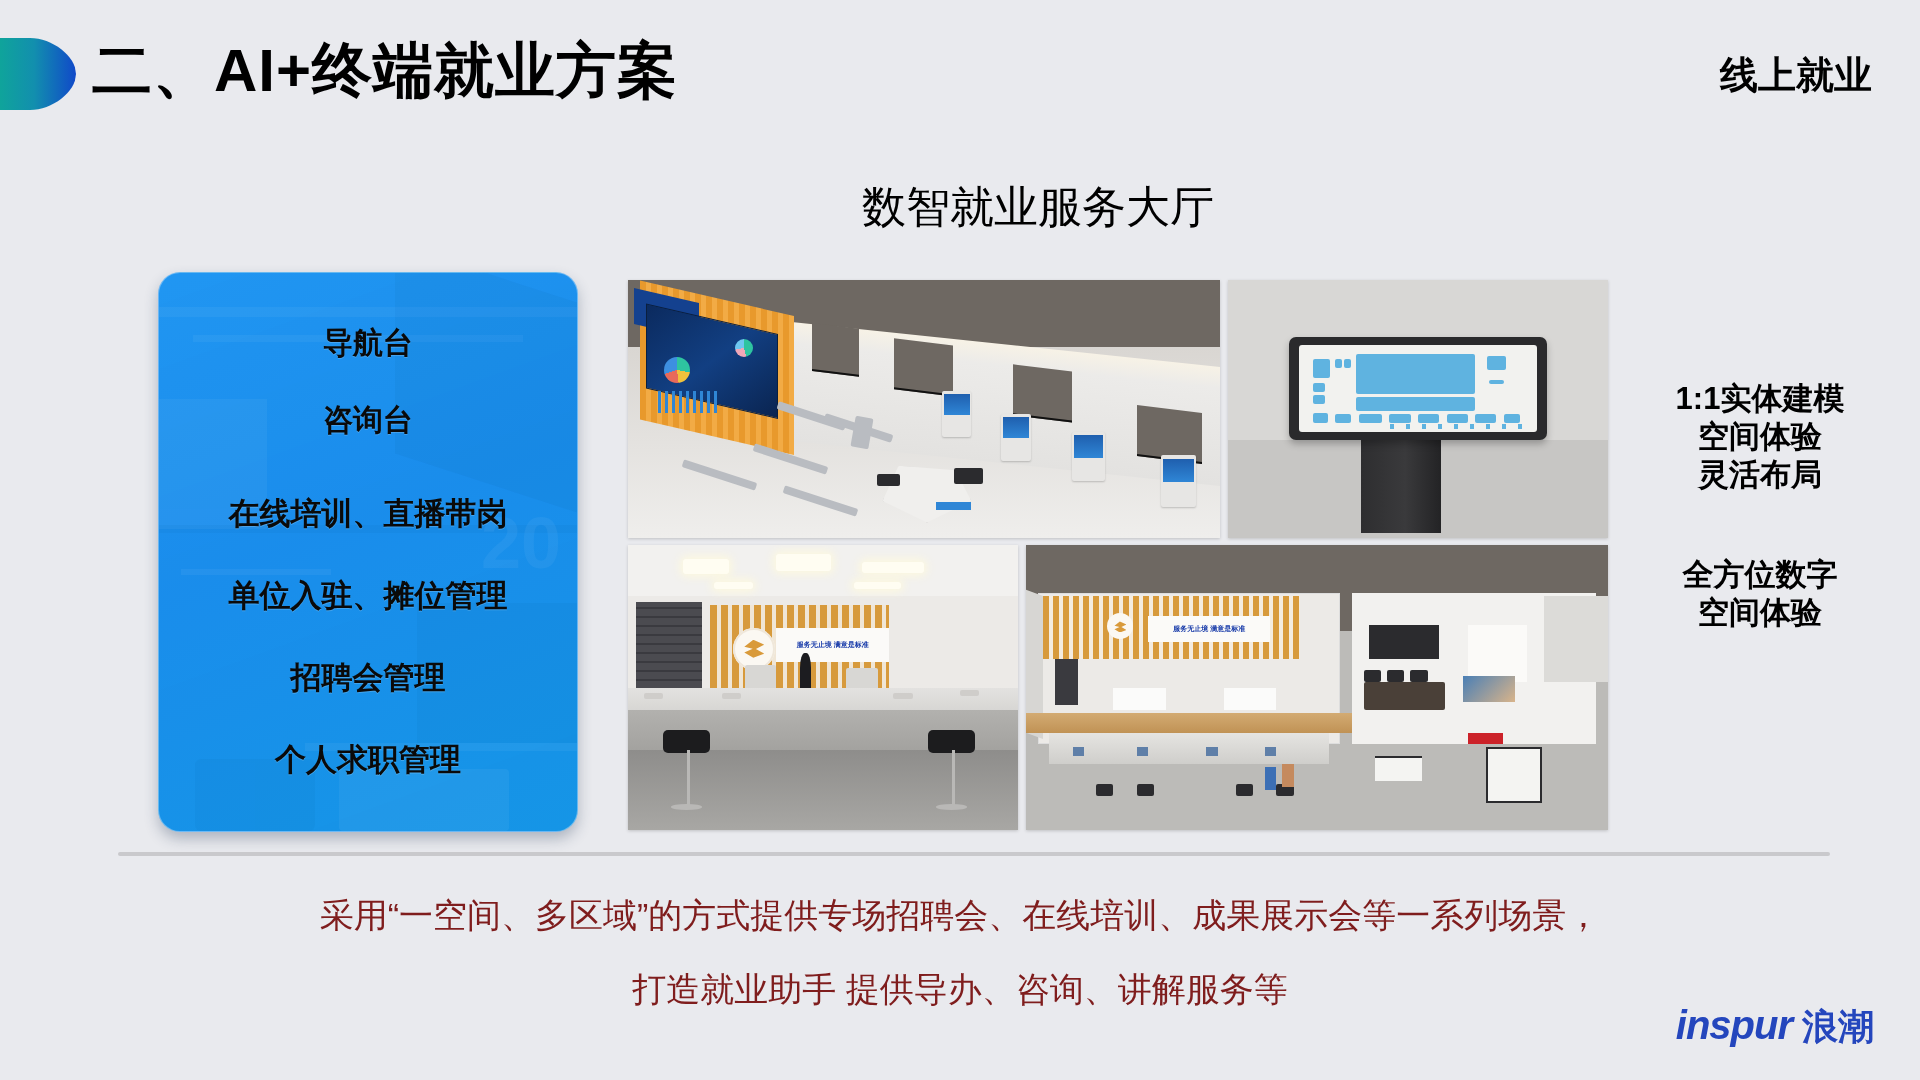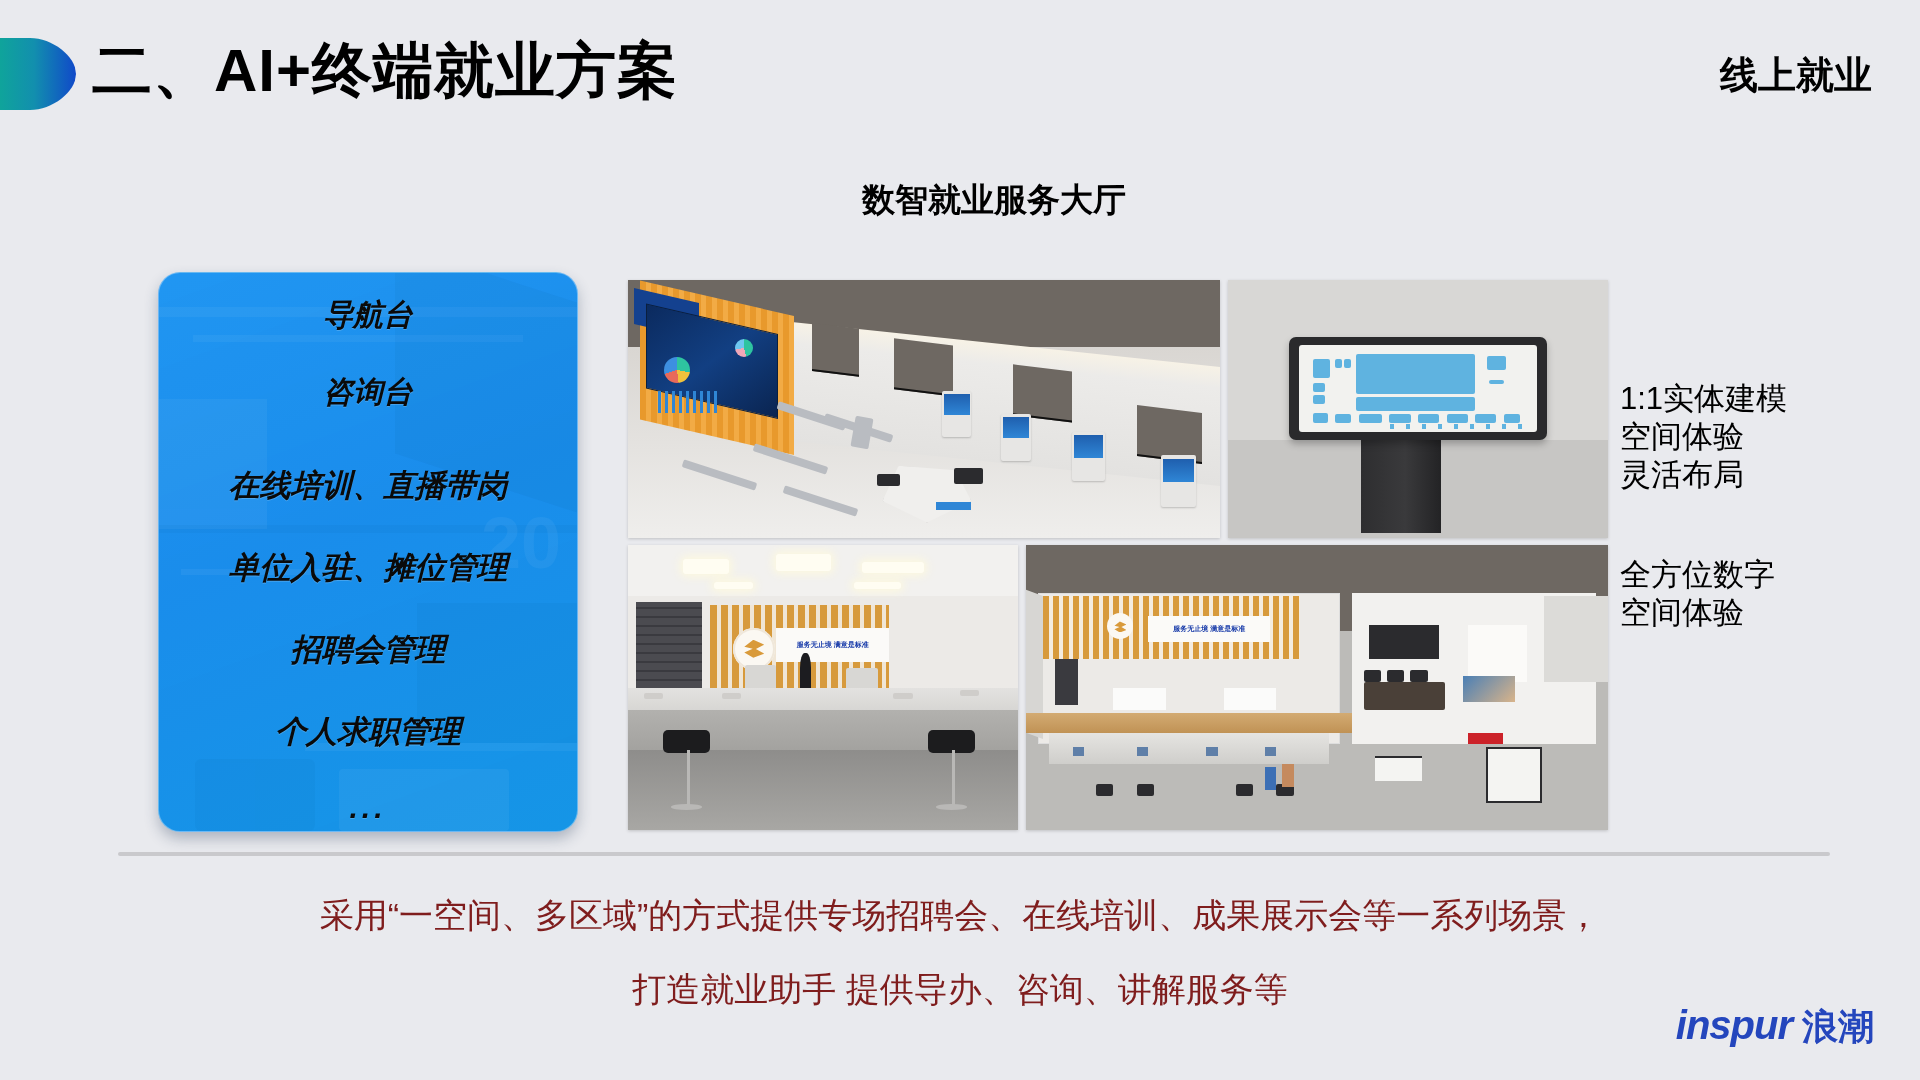--- a/index.html
+++ b/index.html
@@ -24,21 +24,21 @@
     white-space:nowrap;line-height:1.15;
   }
   .header-tag{
     position:absolute;right:48px;top:50px;
     font-size:38px;font-weight:bold;color:#000;white-space:nowrap;
   }
 
   
   .section-heading{
     position:absolute;left:862px;top:178px;
-    font-size:33px;font-weight:bold;color:#000;white-space:nowrap;
+    font-size:44px;font-weight:normal;color:#000;white-space:nowrap;
   }
 
   
   .feature-panel{
     position:absolute;left:158px;top:272px;width:418px;height:558px;
     border-radius:22px;overflow:hidden;
     background:
       linear-gradient(160deg,rgba(33,150,243,.92) 0%,rgba(25,140,235,.94) 45%,rgba(20,150,230,.95) 100%),
       #1e93e8;
     box-shadow:0 7px 14px rgba(40,60,90,.30);
@@ -48,21 +48,21 @@
   .panel-bg{position:absolute;inset:0;opacity:.30;}
   .pb{position:absolute;background:rgba(255,255,255,.16);}
   .pb.dk{background:rgba(0,60,120,.16);}
   .panel-bg .num{
     position:absolute;right:16px;top:240px;
     font-size:72px;font-weight:bold;color:rgba(255,255,255,.16);
     line-height:.86;text-align:center;
   }
   .panel-list{
     position:absolute;inset:0;display:flex;flex-direction:column;
-    align-items:center;justify-content:flex-start;font-style:italic;
+    align-items:center;justify-content:flex-start;padding-top:28px;
   }
   .panel-item{
     color:#0a0a0a;font-weight:bold;white-space:nowrap;text-align:center;
     text-shadow:0 1px 0 rgba(255,255,255,.18);
   }
   .panel-item.s1{font-size:30px;margin-top:22px;}
   .panel-item.s2{font-size:30px;margin-top:36px;}
   .panel-item.s3{font-size:31px;margin-top:52px;}
   .panel-item.s4{font-size:31px;margin-top:40px;}
   .panel-item.s5{font-size:31px;margin-top:40px;}
@@ -166,21 +166,21 @@
   .br .roomB{left:56%;top:17%;width:42%;height:53%;background:#f2f1ef;}
   .br .shelf{background:#2b2b2e;}
   .br .table{background:#4a4038;border-radius:2px;}
   .br .tvwall{background:#fbfaf8;}
   .br .tv{background:linear-gradient(135deg,#4a7fb5,#d9b48a);}
   .br .glassdoor{background:#f4f4f2;border:2px solid #2b2b2e;}
   .br .redsign{background:#cc2229;}
   .br .chair{background:#2b2b2e;border-radius:2px;}
 
   
-  .ann{position:absolute;color:#000;font-weight:400;line-height:1.22;}
+  .ann{position:absolute;text-align:center;color:#000;font-weight:700;line-height:1.22;}
   .ann1{left:1620px;top:380px;width:280px;font-size:31px;}
   .ann2{left:1620px;top:556px;width:280px;font-size:31px;}
 
   
   .divider{position:absolute;left:118px;top:852px;width:1712px;height:4px;
       background:#c9c9cc;border-radius:2px;}
 
   
   .caption{position:absolute;left:0;top:898px;width:1920px;text-align:center;}
   .cap-line{color:#7f1d1d;font-size:34px;font-weight:500;line-height:1.0;white-space:nowrap;}

